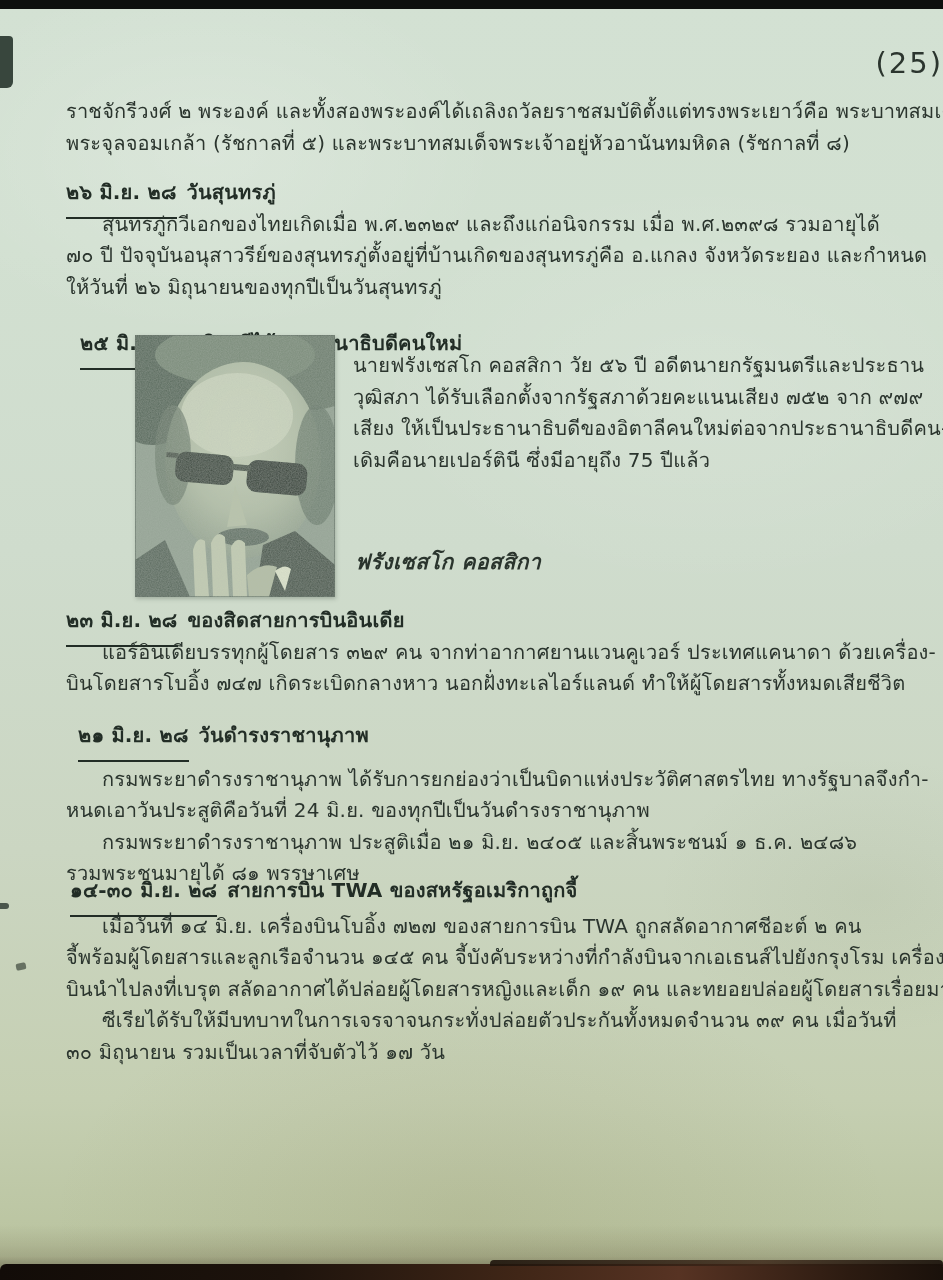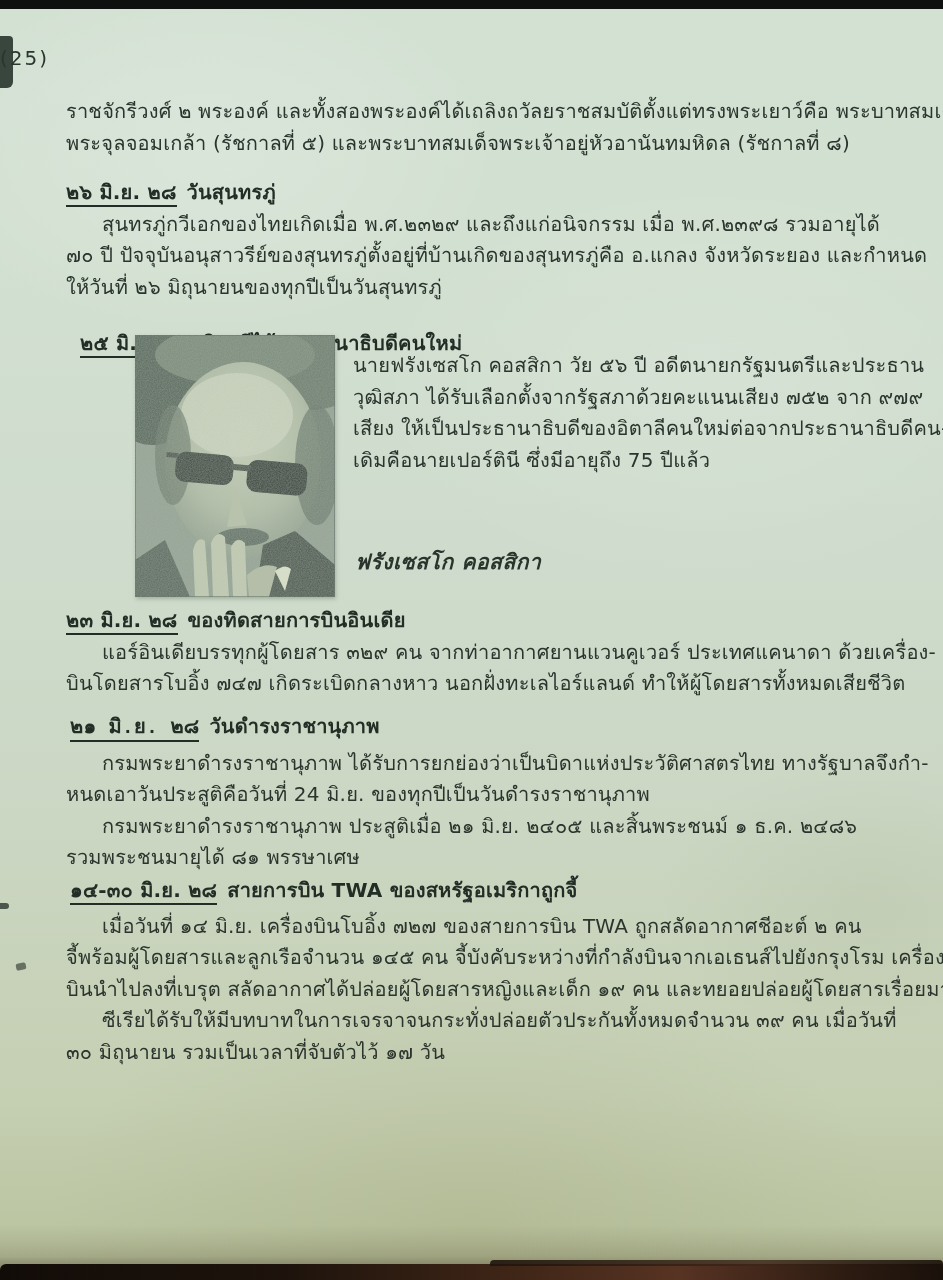--- a/index.html
+++ b/index.html
@@ -29,25 +29,25 @@
     position:absolute;
     color:#2b352e;
     font-size:20px;
     line-height:31.5px;
     letter-spacing:.2px;
     white-space:nowrap;
   }
   .ln{display:block;height:31.5px;}
   .ln.indent{padding-left:36px;}
   .heading{font-weight:bold;color:#222d26;}
-  .heading .date{border-bottom:2px solid #222d26;padding-bottom:1px;margin-right:10px;}
+  .heading .date{border-bottom:2px solid #222d26;padding-bottom:13px;margin-right:10px;}
   .pageno{
     position:absolute;top:46px;left:0;width:100%;
-    text-align:left;
-    font-size:20px;letter-spacing:2px;
+    text-align:right;
+    font-size:29px;letter-spacing:2px;
     color:#2b352e;
   }
   .caption{
     position:absolute;
     font-size:21px;font-style:oblique;font-weight:bold;
     color:#2a342d;letter-spacing:.5px;white-space:nowrap;
   }
   .photo{
     position:absolute;left:135px;top:335px;width:200px;height:262px;
     box-shadow:0 0 0 1px rgba(60,75,62,.55) inset, 1px 2px 4px rgba(40,50,40,.25);
@@ -100,26 +100,26 @@
       <section class="txt" style="left: 66px; top: 314px; width: 856px;">
         <h2 class="heading ln" style="margin: 14px; font-size: inherit;"><span class="date">๒๕ มิ.ย. ๒๘</span><span>อิตาลีได้ประธานาธิบดีคนใหม่</span></h2>
         <div style="position: absolute; left: 287px; top: 36px; width: 566px;">
           <div class="ln">นายฟรังเซสโก คอสสิกา วัย ๕๖ ปี อดีตนายกรัฐมนตรีและประธาน</div>
           <div class="ln">วุฒิสภา ได้รับเลือกตั้งจากรัฐสภาด้วยคะแนนเสียง ๗๕๒ จาก ๙๗๙</div>
           <div class="ln">เสียง ให้เป็นประธานาธิบดีของอิตาลีคนใหม่ต่อจากประธานาธิบดีคน-</div>
           <div class="ln">เดิมคือนายเปอร์ตินี ซึ่งมีอายุถึง 75 ปีแล้ว</div>
         </div>
       </section>
       <section class="txt" style="left: 66px; top: 605px; width: 856px;">
-        <h2 class="heading ln" style="margin: 0px; font-size: inherit;"><span class="date">๒๓ มิ.ย. ๒๘</span><span>ของทิดสายการบินอินเดีย</span></h2>
+        <h2 class="heading ln" style="margin: 0px; font-size: inherit;"><span class="date">๒๓ มิ.ย. ๒๘</span><span>ของสิดสายการบินอินเดีย</span></h2>
         <div class="ln indent">แอร์อินเดียบรรทุกผู้โดยสาร ๓๒๙ คน จากท่าอากาศยานแวนคูเวอร์ ประเทศแคนาดา ด้วยเครื่อง-</div>
         <div class="ln">บินโดยสารโบอิ้ง ๗๔๗ เกิดระเบิดกลางหาว  นอกฝั่งทะเลไอร์แลนด์ ทำให้ผู้โดยสารทั้งหมดเสียชีวิต</div>
       </section>
       <section class="txt" style="left: 66px; top: 708px; width: 856px;">
-        <h2 class="heading ln" style="margin: 4px; font-size: inherit; font-family: Liberation Mono, monospace;"><span class="date">๒๑ มิ.ย. ๒๘</span><span>วันดำรงราชานุภาพ</span></h2>
+        <h2 class="heading ln" style="margin: 12px; font-size: inherit;"><span class="date">๒๑ มิ.ย. ๒๘</span><span>วันดำรงราชานุภาพ</span></h2>
         <div class="ln indent">กรมพระยาดำรงราชานุภาพ  ได้รับการยกย่องว่าเป็นบิดาแห่งประวัติศาสตรไทย  ทางรัฐบาลจึงกำ-</div>
         <div class="ln">หนดเอาวันประสูติคือวันที่ 24 มิ.ย.  ของทุกปีเป็นวันดำรงราชานุภาพ</div>
         <div class="ln indent">กรมพระยาดำรงราชานุภาพ  ประสูติเมื่อ ๒๑ มิ.ย. ๒๔๐๕ และสิ้นพระชนม์ ๑ ธ.ค. ๒๔๘๖</div>
         <div class="ln">รวมพระชนมายุได้ ๘๑ พรรษาเศษ</div>
       </section>
       <section class="txt" style="left: 66px; top: 871px; width: 856px;">
         <h2 class="heading ln" style="margin: 4px; font-size: inherit;"><span class="date">๑๔-๓๐ มิ.ย. ๒๘</span><span>สายการบิน TWA ของสหรัฐอเมริกาถูกจี้</span></h2>
         <div class="ln indent">เมื่อวันที่ ๑๔ มิ.ย. เครื่องบินโบอิ้ง ๗๒๗ ของสายการบิน TWA ถูกสลัดอากาศชีอะต์ ๒ คน</div>
         <div class="ln">จี้พร้อมผู้โดยสารและลูกเรือจำนวน ๑๔๕ คน จี้บังคับระหว่างที่กำลังบินจากเอเธนส์ไปยังกรุงโรม เครื่อง-</div>
         <div class="ln">บินนำไปลงที่เบรุต สลัดอากาศได้ปล่อยผู้โดยสารหญิงและเด็ก ๑๙ คน และทยอยปล่อยผู้โดยสารเรื่อยมา</div>

